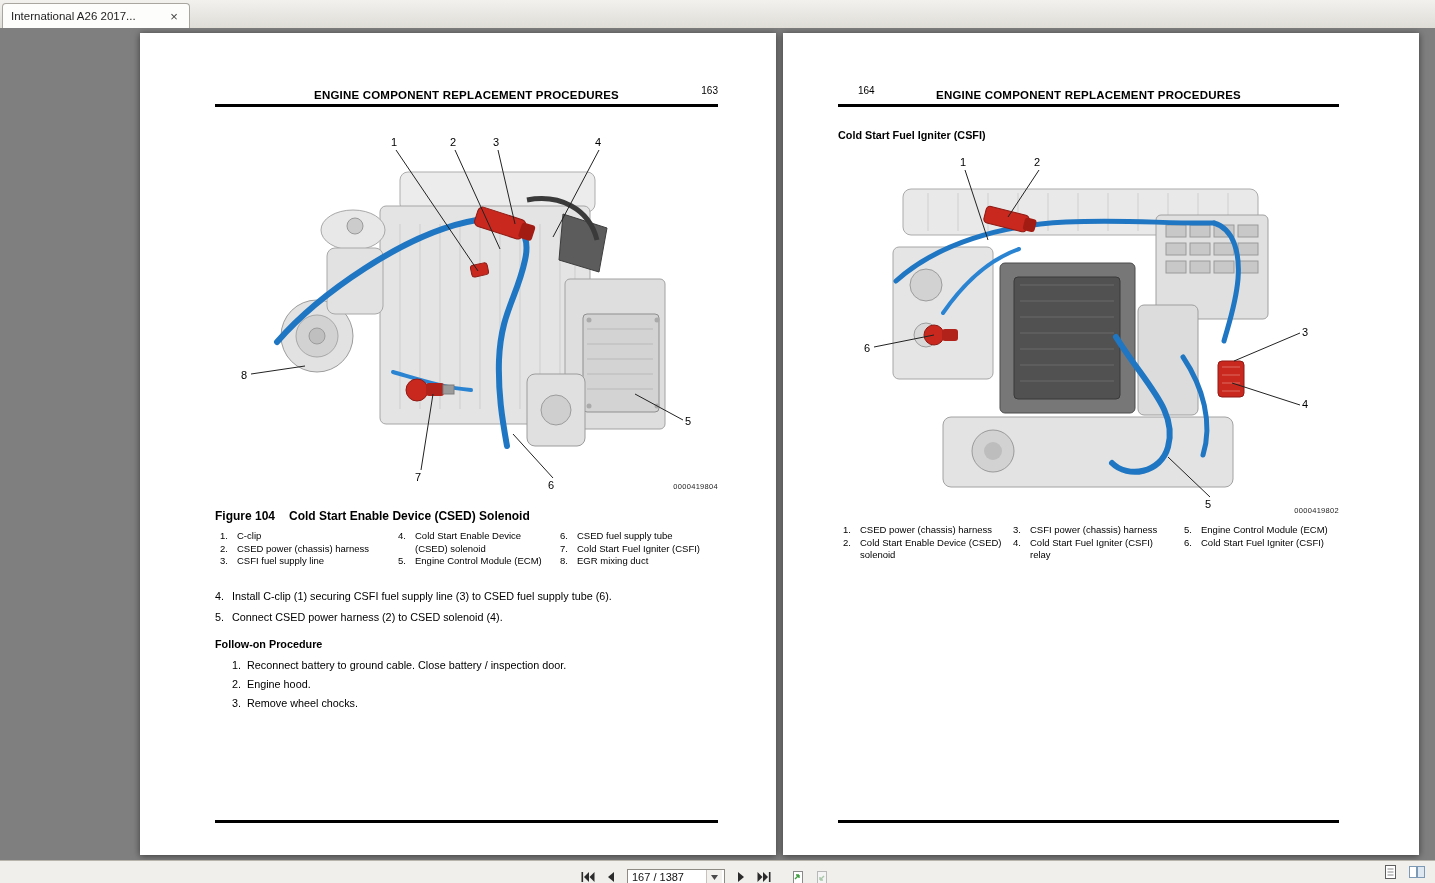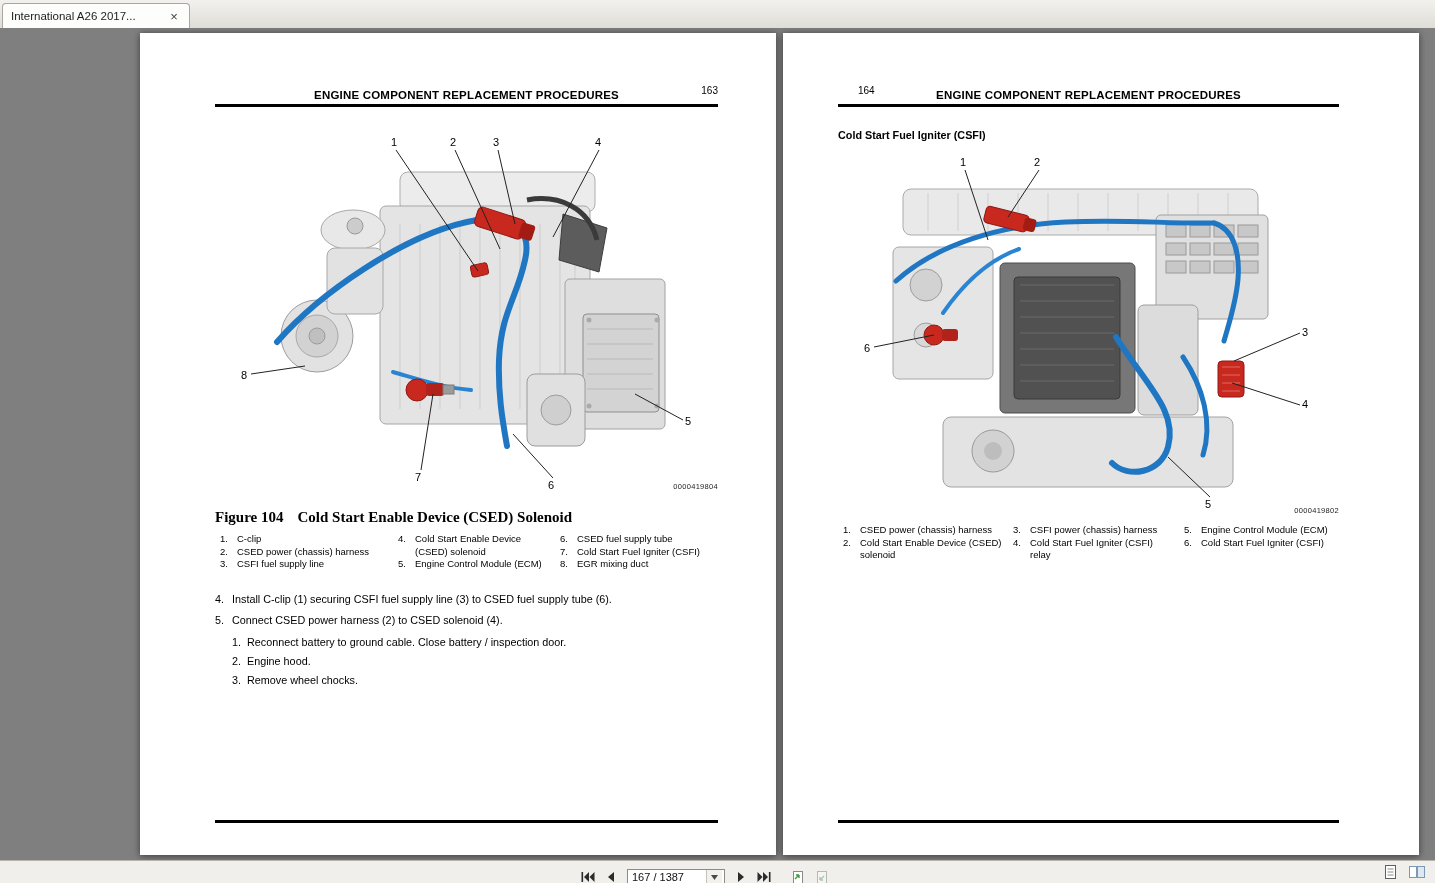--- a/index.html
+++ b/index.html
@@ -38,21 +38,21 @@
 
   
   .figwrap { position:relative; }
   .figwrap.left-fig  { margin-top:27px; height:355px; }
   .figwrap.right-fig { margin-top:14px; height:362px; }
   .figwrap svg.art { position:absolute; inset:0; }
   .callout { position:absolute; font-size:11px; color:#000; line-height:11px; }
   .image-id { position:absolute; right:0; bottom:-2px; font-size:7.5px; color:#222; letter-spacing:.3px; }
   .right-fig .image-id { bottom:2px; }
 
-  .figcaption { margin-top:20px; font-size:15px; font-weight:bold; color:#000;font-family:Liberation Serif, serif; }
+  .figcaption { margin-top:20px; font-size:12px; font-weight:bold; color:#000; }
   .right-fig + .figcaption { margin-top:14px; }
   .figcaption .flabel { margin-right:14px; }
 
   
   .legend { display:flex; margin-top:7px; font-size:9.5px; line-height:12.5px; color:#000; }
   .lcol { padding-left:5px; }
   .page-left  .lcol.c1 { width:178px; } .page-left  .lcol.c2 { width:162px; } .page-left  .lcol.c3 { flex:1; }
   .page-right .lcol.c1 { width:170px; } .page-right .lcol.c2 { width:171px; } .page-right .lcol.c3 { flex:1; }
   .litem { display:flex; }
   .lnum { width:17px; flex:none; }
@@ -209,20 +209,21 @@
         <div class="step">
             <span class="snum">4.</span>
             <span>Install C-clip (1) securing CSFI fuel supply line (3) to CSED fuel supply tube (6).</span>
           </div>
         <div class="step">
             <span class="snum">5.</span>
             <span>Connect CSED power harness (2) to CSED solenoid (4).</span>
           </div>
       </div>
 
+      <div class="fo-title">Follow-on Procedure</div>
       <div class="fsteps">
         <div class="fstep">
             <span class="snum">1.</span>
             <span>Reconnect battery to ground cable. Close battery / inspection door.</span>
           </div>
         <div class="fstep">
             <span class="snum">2.</span>
             <span>Engine hood.</span>
           </div>
         <div class="fstep">

